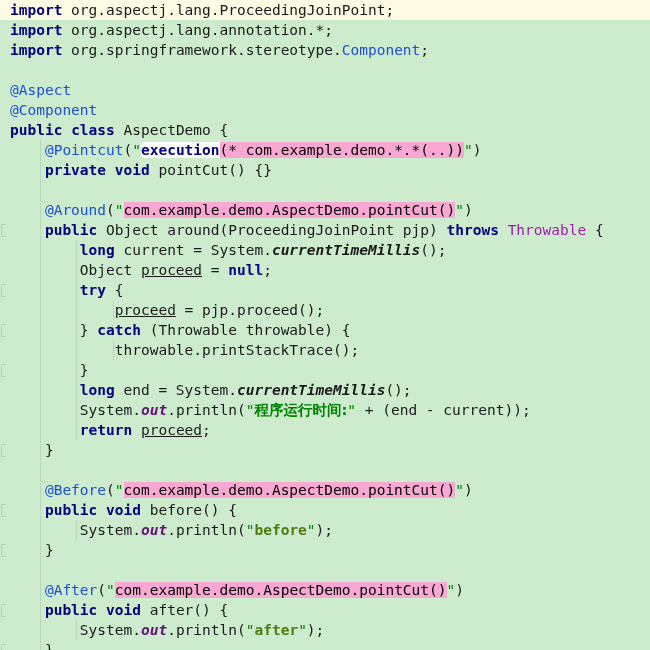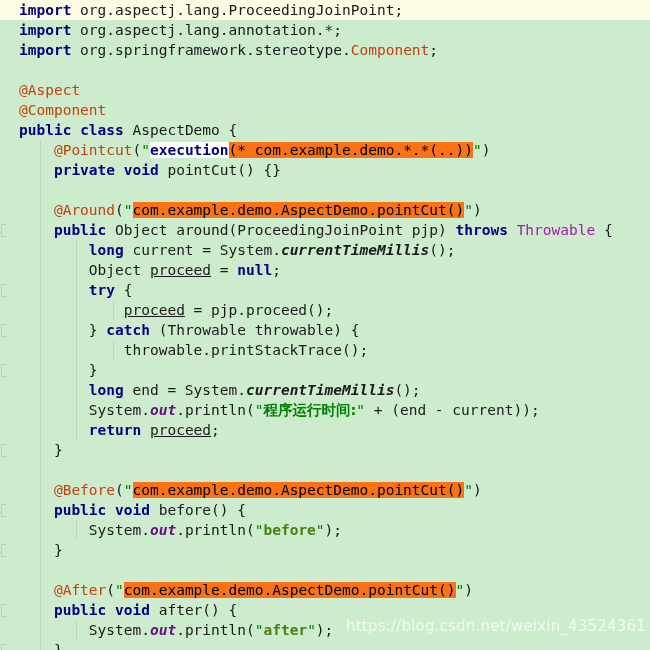--- a/index.html
+++ b/index.html
@@ -48,35 +48,35 @@
     position: absolute;
     left: 0; top: 0;
     z-index: 2;
     padding: 0;
     margin: 0;
     white-space: pre;
   }
   .ln {
     position: relative;
     height: 20px;
-    padding-left: 19px;
+    padding-left: 10px;
     box-sizing: border-box;
     white-space: pre;
   }
   .ln.caret-line {
     background: #fdfbe4;
     width: 650px;
   }
   
   .kw      { color: #000080; font-weight: bold; }
   .plain   { color: #1a1a1a; }
-  .anno    { color: #c2410c; }
+  .anno    { color: #1d4ed8; }
   .greyed  { color: #a21caf; }
   .str     { color: #008000; }
-  .strhl   { background: #f97316; margin-top: 36px; }
+  .strhl   { background: #f9a8d4; margin-top: 36px; }
   .strbold { color: #000080; font-weight: bold; background: #ffffff; }
   .strgreen-b { color: #4d7c0f; font-weight: bold; }
   .static-it  { color: #1a1a1a; font-style: italic; font-weight: bold; }
   .field-it   { color: #660e7a; font-style: italic; font-weight: bold; }
   .localvar   { color: #1a1a1a; text-decoration: underline; }
   .chstr   { color: #008000; font-family: "DejaVu Sans", "Liberation Sans", sans-serif; font-weight: bold; text-align: right; }
   
   #watermark {
     position: absolute;
     right: 4px;
@@ -111,15 +111,14 @@
       <div class="fold-mark" style="top: 364px;"></div>
       <div class="fold-mark" style="top: 444px;"></div>
       <div class="fold-mark" style="top: 504px;"></div>
       <div class="fold-mark" style="top: 544px;"></div>
       <div class="fold-mark" style="top: 604px;"></div>
       <div class="fold-mark" style="top: 644px;"></div>
     </div>
 
   <div id="code"><div class="ln caret-line"><span class="kw">import</span><span class="plain"> org.aspectj.lang.ProceedingJoinPoint;</span></div><div class="ln"><span class="kw">import</span><span class="plain"> org.aspectj.lang.annotation.*;</span></div><div class="ln"><span class="kw">import</span><span class="plain"> org.springframework.stereotype.</span><span class="anno">Component</span><span class="plain">;</span></div><div class="ln">&nbsp;</div><div class="ln"><span class="anno">@Aspect</span></div><div class="ln"><span class="anno">@Component</span></div><div class="ln"><span class="kw">public</span><span class="plain"> </span><span class="kw">class</span><span class="plain"> AspectDemo {</span></div><div class="ln"><span class="plain">    </span><span class="anno">@Pointcut</span><span class="plain">(</span><span class="str">"</span><span class="strbold">execution</span><span class="strhl">(* com.example.demo.*.*(..))</span><span class="str">"</span><span class="plain">)</span></div><div class="ln"><span class="plain">    </span><span class="kw">private</span><span class="plain"> </span><span class="kw">void</span><span class="plain"> pointCut() {}</span></div><div class="ln">&nbsp;</div><div class="ln"><span class="plain">    </span><span class="anno">@Around</span><span class="plain">(</span><span class="str">"</span><span class="strhl">com.example.demo.AspectDemo.pointCut()</span><span class="str">"</span><span class="plain">)</span></div><div class="ln"><span class="plain">    </span><span class="kw">public</span><span class="plain"> Object around(ProceedingJoinPoint pjp) </span><span class="kw">throws</span><span class="plain"> </span><span class="greyed">Throwable</span><span class="plain"> {</span></div><div class="ln"><span class="plain">        </span><span class="kw">long</span><span class="plain"> current = System.</span><span class="static-it">currentTimeMillis</span><span class="plain">();</span></div><div class="ln"><span class="plain">        Object </span><span class="localvar">proceed</span><span class="plain"> = </span><span class="kw">null</span><span class="plain">;</span></div><div class="ln"><span class="plain">        </span><span class="kw">try</span><span class="plain"> {</span></div><div class="ln"><span class="plain">            </span><span class="localvar">proceed</span><span class="plain"> = pjp.proceed();</span></div><div class="ln"><span class="plain">        } </span><span class="kw">catch</span><span class="plain"> (Throwable throwable) {</span></div><div class="ln"><span class="plain">            throwable.printStackTrace();</span></div><div class="ln"><span class="plain">        }</span></div><div class="ln"><span class="plain">        </span><span class="kw">long</span><span class="plain"> end = System.</span><span class="static-it">currentTimeMillis</span><span class="plain">();</span></div><div class="ln"><span class="plain">        System.</span><span class="field-it">out</span><span class="plain">.println(</span><span class="str">"</span><span class="chstr">程序运行时间:</span><span class="str">"</span><span class="plain"> + (end - current));</span></div><div class="ln"><span class="plain">        </span><span class="kw">return</span><span class="plain"> </span><span class="localvar">proceed</span><span class="plain">;</span></div><div class="ln"><span class="plain">    }</span></div><div class="ln">&nbsp;</div><div class="ln"><span class="plain">    </span><span class="anno">@Before</span><span class="plain">(</span><span class="str">"</span><span class="strhl">com.example.demo.AspectDemo.pointCut()</span><span class="str">"</span><span class="plain">)</span></div><div class="ln"><span class="plain">    </span><span class="kw">public</span><span class="plain"> </span><span class="kw">void</span><span class="plain"> before() {</span></div><div class="ln"><span class="plain">        System.</span><span class="field-it">out</span><span class="plain">.println(</span><span class="str">"</span><span class="strgreen-b">before</span><span class="str">"</span><span class="plain">);</span></div><div class="ln"><span class="plain">    }</span></div><div class="ln">&nbsp;</div><div class="ln"><span class="plain">    </span><span class="anno">@After</span><span class="plain">(</span><span class="str">"</span><span class="strhl">com.example.demo.AspectDemo.pointCut()</span><span class="str">"</span><span class="plain">)</span></div><div class="ln"><span class="plain">    </span><span class="kw">public</span><span class="plain"> </span><span class="kw">void</span><span class="plain"> after() {</span></div><div class="ln"><span class="plain">        System.</span><span class="field-it">out</span><span class="plain">.println(</span><span class="str">"</span><span class="strgreen-b">after</span><span class="str">"</span><span class="plain">);</span></div><div class="ln"><span class="plain">    }</span></div></div>
 
-  <div id="watermark">https://blog.csdn.net/weixin_43524361</div>
 
 </div>
 
 </body></html>

